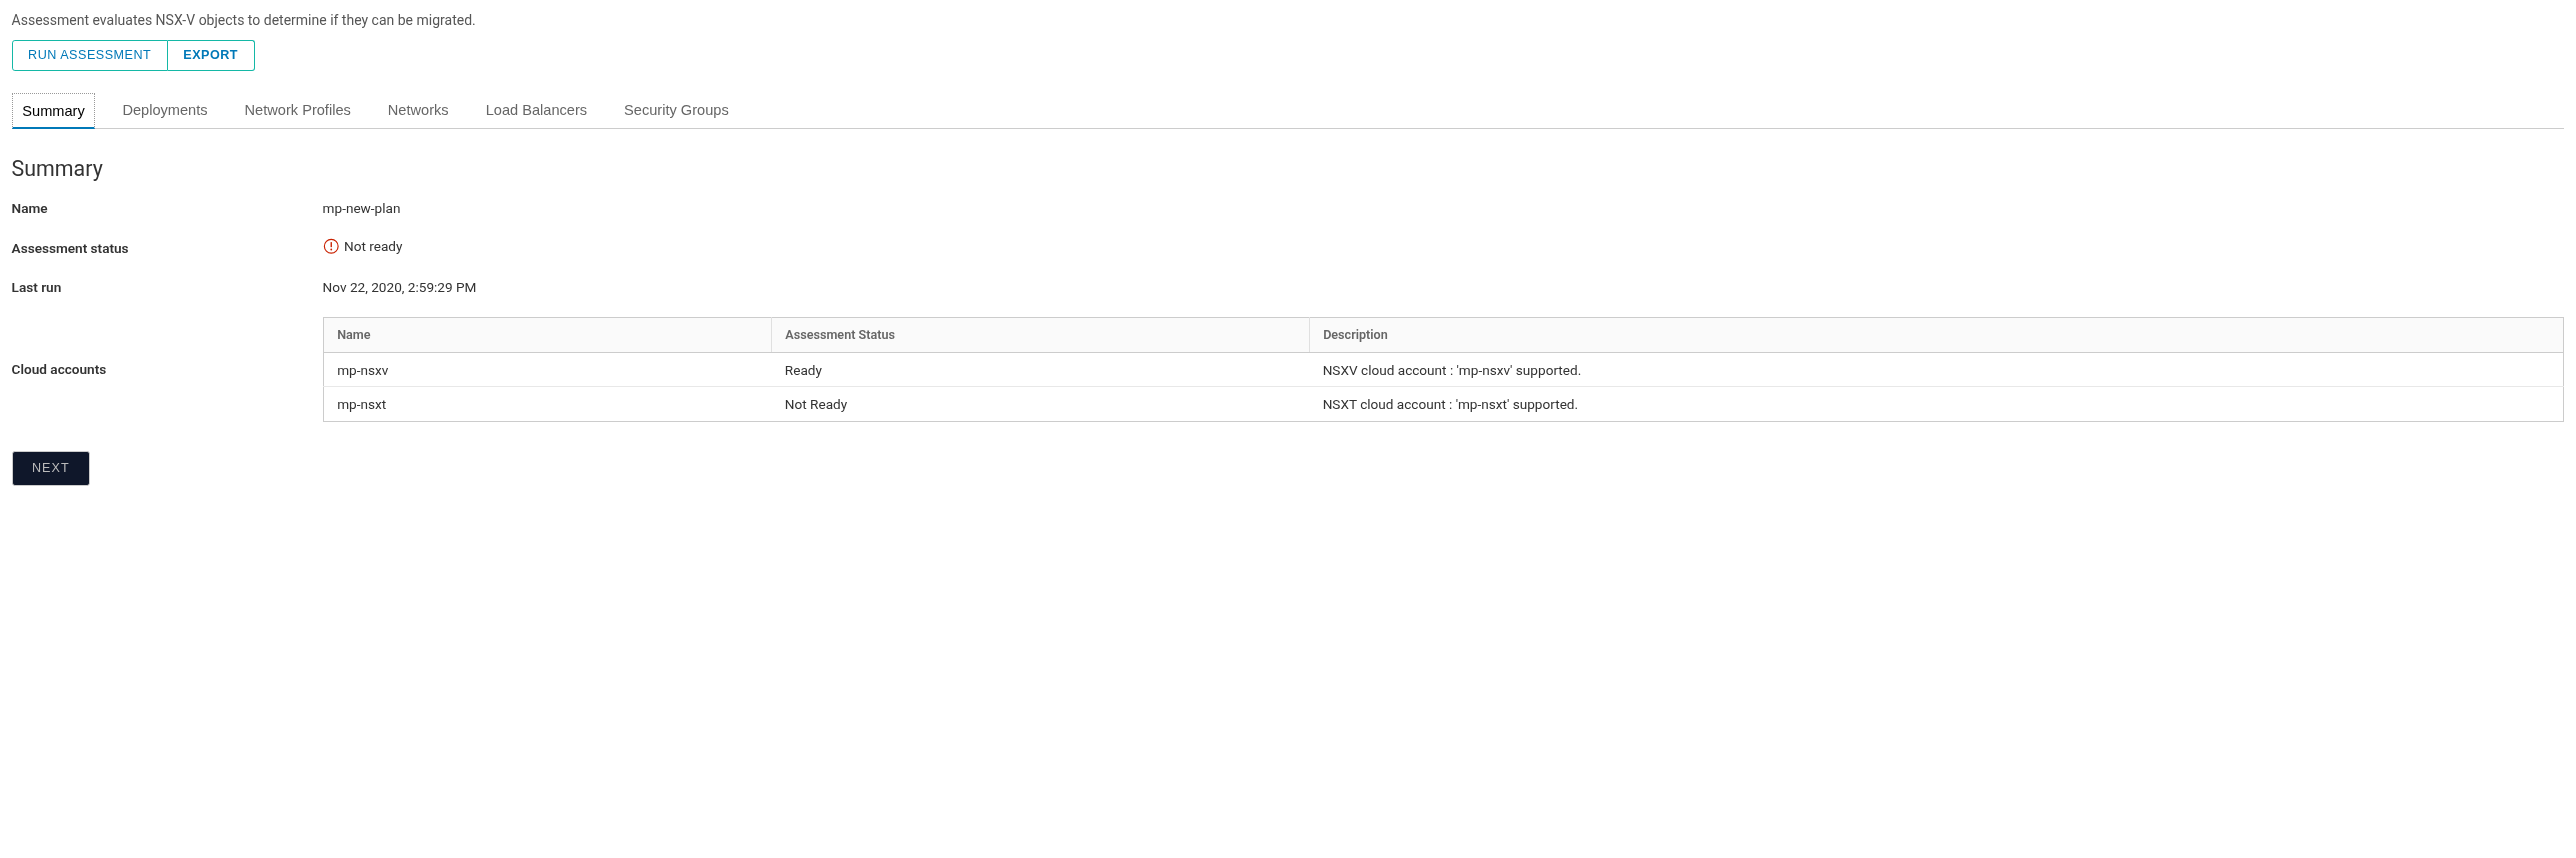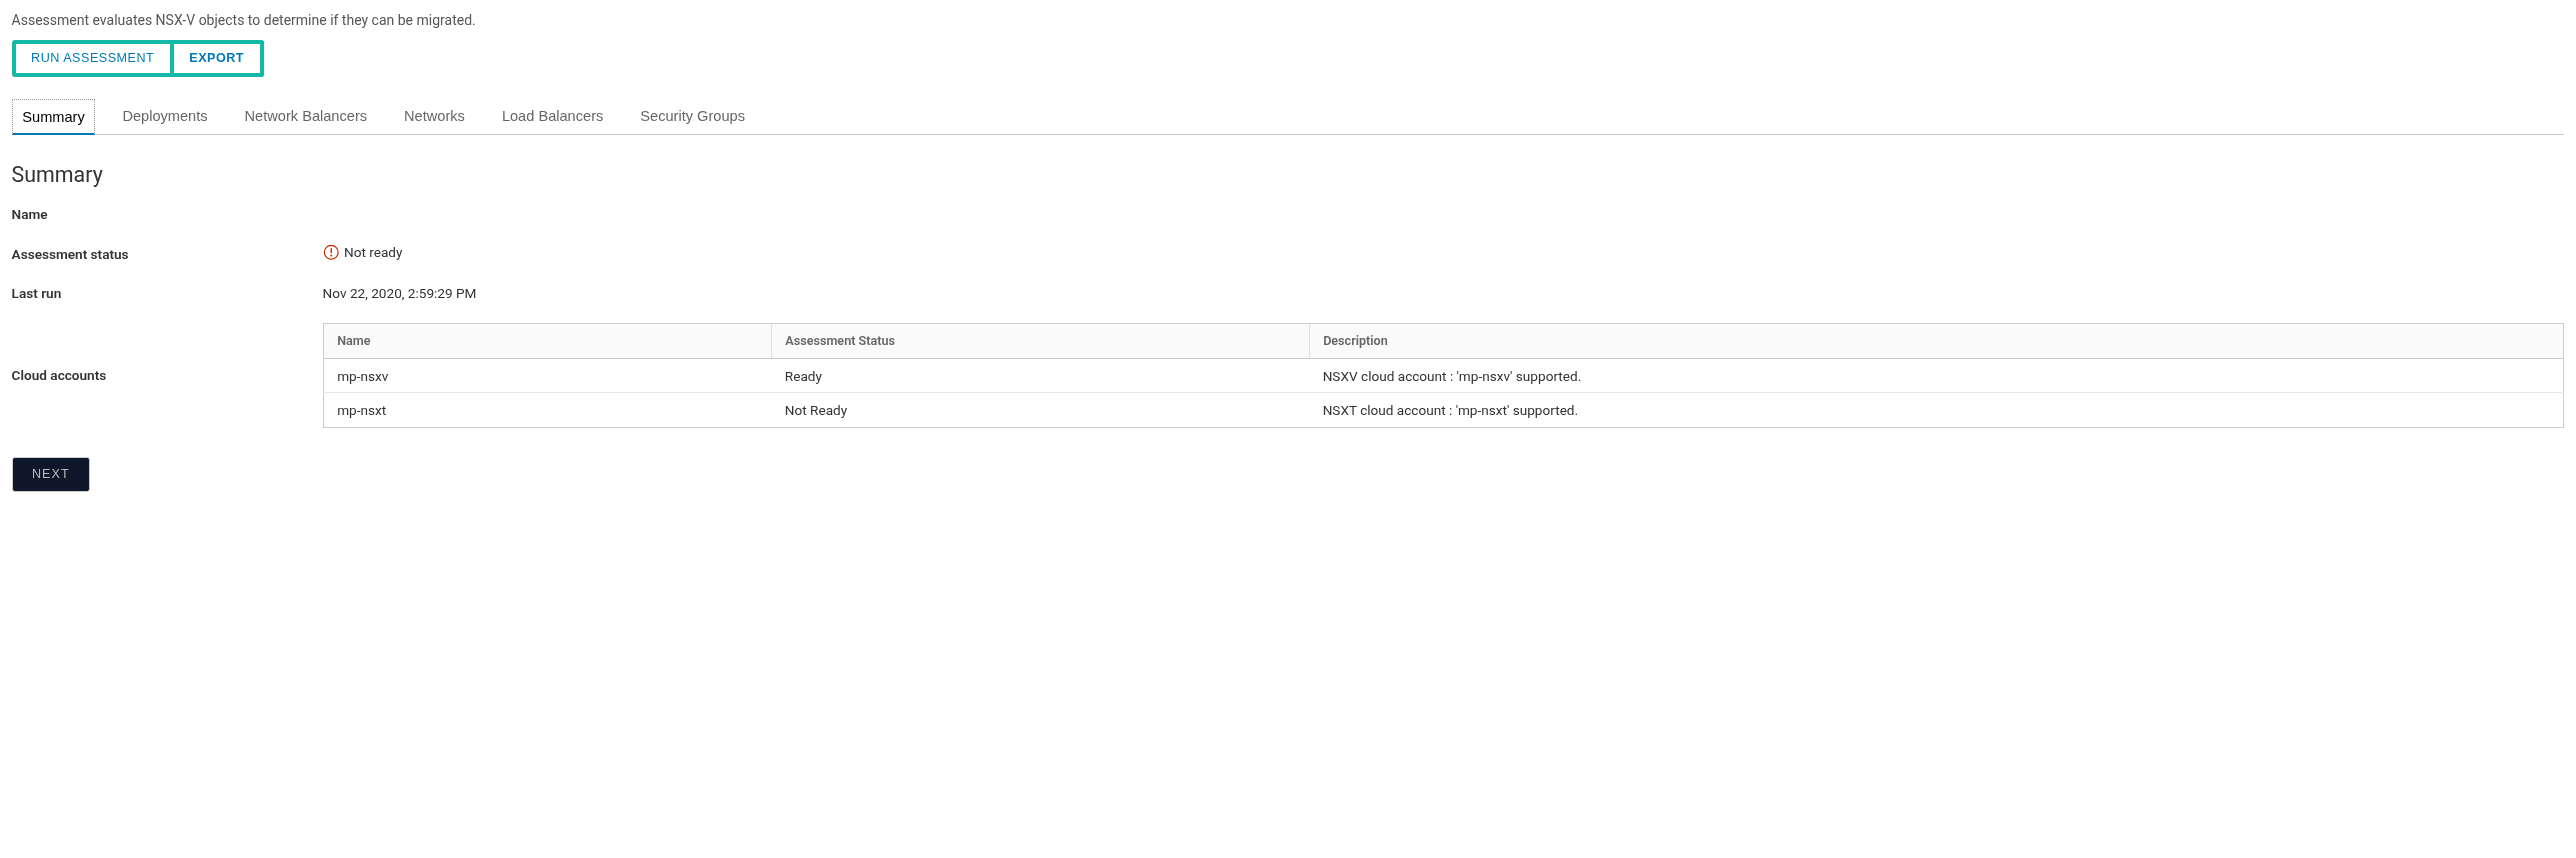--- a/index.html
+++ b/index.html
@@ -18,21 +18,21 @@
       color: #565656;
       font-size: 14px;
       margin-bottom: 12px;
     }
     .button-group {
       display: inline-flex;
       margin-bottom: 21.4px;
     }
     .btn-outline {
       background: #fff;
-      border: 4px solid #14b8a6;
+      border: 1px solid #14b8a6;
       color: #0079b8;
       padding: 7.8px 15.5px;
       font-size: 12.6px;
       font-weight: 500;
       letter-spacing: 0.5px;
       cursor: pointer;
       text-transform: uppercase;
     }
     .btn-outline:first-child {
       border-top-left-radius: 2.9px;
@@ -158,30 +158,31 @@
 <div class="description">Assessment evaluates NSX-V objects to determine if they can be migrated.</div>
 
 <div class="button-group">
   <button class="btn-outline">RUN ASSESSMENT</button>
   <button class="btn-outline">EXPORT</button>
 </div>
 
 <div class="tabs">
   <button class="tab active">Summary</button>
   <button class="tab">Deployments</button>
-  <button class="tab">Network Balancers</button>
+  <button class="tab">Network Profiles</button>
   <button class="tab">Networks</button>
   <button class="tab">Load Balancers</button>
   <button class="tab">Security Groups</button>
 </div>
 
 <h2 class="section-title">Summary</h2>
 
 <div class="field-row">
   <div class="field-label">Name</div>
+  <div class="field-value">mp-new-plan</div>
 </div>
 
 <div class="field-row">
   <div class="field-label">Assessment status</div>
   <div class="field-value">
     <span class="status-wrap">
       <span class="status-icon">
         <svg width="16.5" height="16.5" viewBox="0 0 36 36">
             <circle cx="18" cy="18" r="15" fill="none" stroke="#c92100" stroke-width="2.5"></circle>
             <rect x="16.5" y="9" width="3" height="11" fill="#c92100"></rect>

